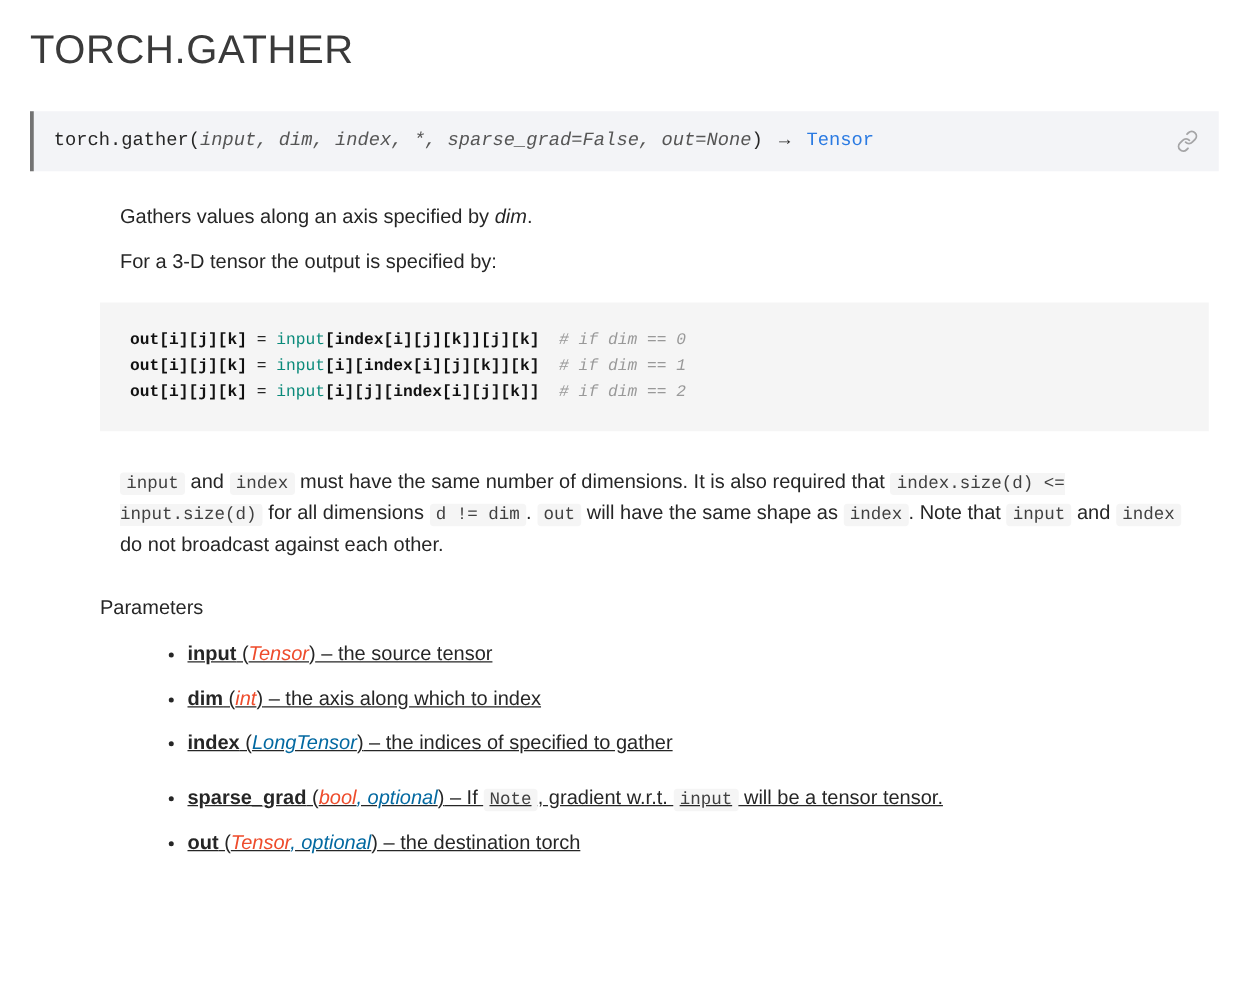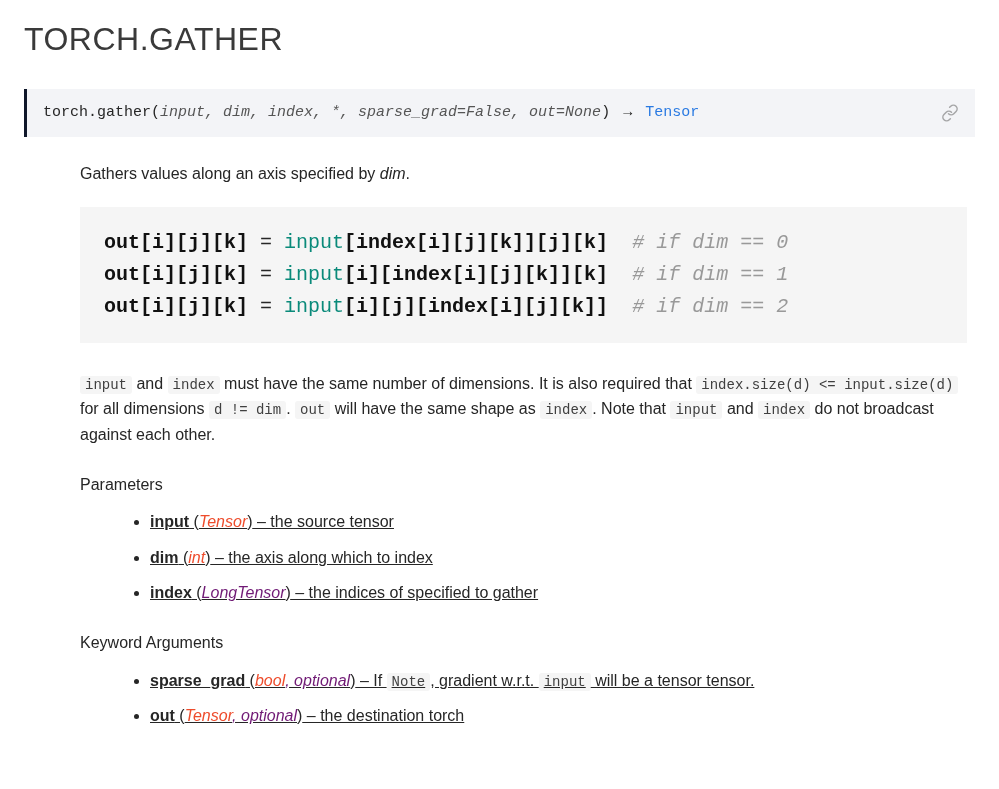--- a/index.html
+++ b/index.html
@@ -14,21 +14,21 @@
   }
   .page-title {
     font-size: 32px;
     font-weight: 300;
     letter-spacing: 0.5px;
     color: #3a3a3a;
     margin: 14px 0 24px 0;
   }
   .signature-block {
     background: #f3f4f7;
-    border-left: 3px solid #0f172a;
+    border-left: 3px solid #737373;
     padding: 12px 16px;
     margin: 0 0 24px 0;
     position: relative;
     font-family: "SFMono-Regular", Consolas, "Liberation Mono", Menlo, monospace;
     font-size: 15px;
     color: #262626;
     display: flex;
     align-items: center;
     justify-content: space-between;
   }
@@ -40,27 +40,27 @@
   .link-icon {
     width: 18px; height: 18px;
     opacity: 0.55;
     flex: 0 0 auto;
     margin-left: 12px;
   }
   .body-indent {
     padding-left: 56px;
     padding-right: 8px;
   }
-  .para { margin: 10px 0; }
+  .para { margin: 10px 16px; }
   .codeblock {
     background: #f5f5f5;
     padding: 20px 24px;
     margin: 20px 0 28px 0;
     font-family: "SFMono-Regular", Consolas, "Liberation Mono", Menlo, monospace;
-    font-size: 20px;
+    font-size: 13px;
     white-space: pre;
     line-height: 1.6;
     overflow-x: auto;
   }
   .tok-bold { font-weight: 700; color: #111; }
   .tok-kw   { color: #0a8a7a; }        
   .tok-comment { color: #999; font-style: italic; }
   .inline-code {
     background: #f5f5f5;
     padding: 1px 5px;
@@ -73,21 +73,21 @@
     font-weight: 400;
     margin: 24px 0 12px 0;
   }
   ul.param-list {
     margin: 6px 0 18px 0;
     padding-left: 70px;
   }
   ul.param-list li { margin: 10px 0; text-decoration: underline; }
   .pname { font-weight: 700; }
   .ptype-link { color: #ee4c2c; font-style: italic; text-decoration: none; }
-  .ptype-plain { font-style: italic; color: #701a75; }
+  .ptype-plain { font-style: italic; color: #0369a1; }
   em, .italic { font-style: italic; }
 </style>
 </head>
 <body>
 
 <h1 class="page-title">TORCH.GATHER</h1>
 
 <div class="signature-block">
   <div>
     <span class="sig-funcname">torch.gather</span><span class="sig-paren">(</span><span class="sig-param">input, dim, index, *, sparse_grad=False, out=None</span><span class="sig-paren">)</span>
@@ -99,20 +99,21 @@
     <path d="M14 11a5 5 0 0 0-7.07 0l-3 3a5 5 0 0 0 7.07 7.07l1.5-1.5"></path>
   </svg>
 </div>
 
 <div class="body-indent">
 
   <p class="para">
     <span>Gathers values along an axis specified by </span><em>dim</em><span>.</span>
   </p>
 
+  <p class="para">For a 3-D tensor the output is specified by:</p>
 
   <div class="codeblock"><span class="tok-bold">out[i][j][k]</span><span> = </span><span class="tok-kw">input</span><span class="tok-bold">[index[i][j][k]][j][k]</span><span>  </span><span class="tok-comment"># if dim == 0</span>
 <span class="tok-bold">out[i][j][k]</span><span> = </span><span class="tok-kw">input</span><span class="tok-bold">[i][index[i][j][k]][k]</span><span>  </span><span class="tok-comment"># if dim == 1</span>
 <span class="tok-bold">out[i][j][k]</span><span> = </span><span class="tok-kw">input</span><span class="tok-bold">[i][j][index[i][j][k]]</span><span>  </span><span class="tok-comment"># if dim == 2</span></div>
 
   <p class="para">
     <span class="inline-code">input</span><span> and </span><span class="inline-code">index</span><span> must have the same number of dimensions. It is also required that </span><span class="inline-code">index.size(d) &lt;= input.size(d)</span><span> for all dimensions </span><span class="inline-code">d != dim</span><span>. </span><span class="inline-code">out</span><span> will have the same shape as </span><span class="inline-code">index</span><span>. Note that </span><span class="inline-code">input</span><span> and </span><span class="inline-code">index</span><span> do not broadcast against each other.</span>
   </p>
 
   <div class="section-label">Parameters</div>
@@ -121,21 +122,20 @@
       <span class="pname">input</span><span> (</span><a href="#" class="ptype-link">Tensor</a><span>)</span><span> – the source tensor</span>
     </li>
     <li>
       <span class="pname">dim</span><span> (</span><a href="#" class="ptype-link">int</a><span>)</span><span> – the axis along which to index</span>
     </li>
     <li>
       <span class="pname">index</span><span> (</span><span class="ptype-plain">LongTensor</span><span>)</span><span> – the indices of specified to gather</span>
     </li>
   </ul>
 
-  <div class="section-label">Keyword Arguments</div>
   <ul class="param-list">
     <li>
       <span class="pname">sparse_grad</span><span> (</span><a href="#" class="ptype-link">bool</a><span class="ptype-plain">, optional</span><span>)</span><span> – If </span><span class="inline-code">Note</span><span>, gradient w.r.t. </span><span class="inline-code">input</span><span> will be a tensor tensor.</span>
     </li>
     <li>
       <span class="pname">out</span><span> (</span><a href="#" class="ptype-link">Tensor</a><span class="ptype-plain">, optional</span><span>)</span><span> – the destination torch</span>
     </li>
   </ul>
 
 </div>

